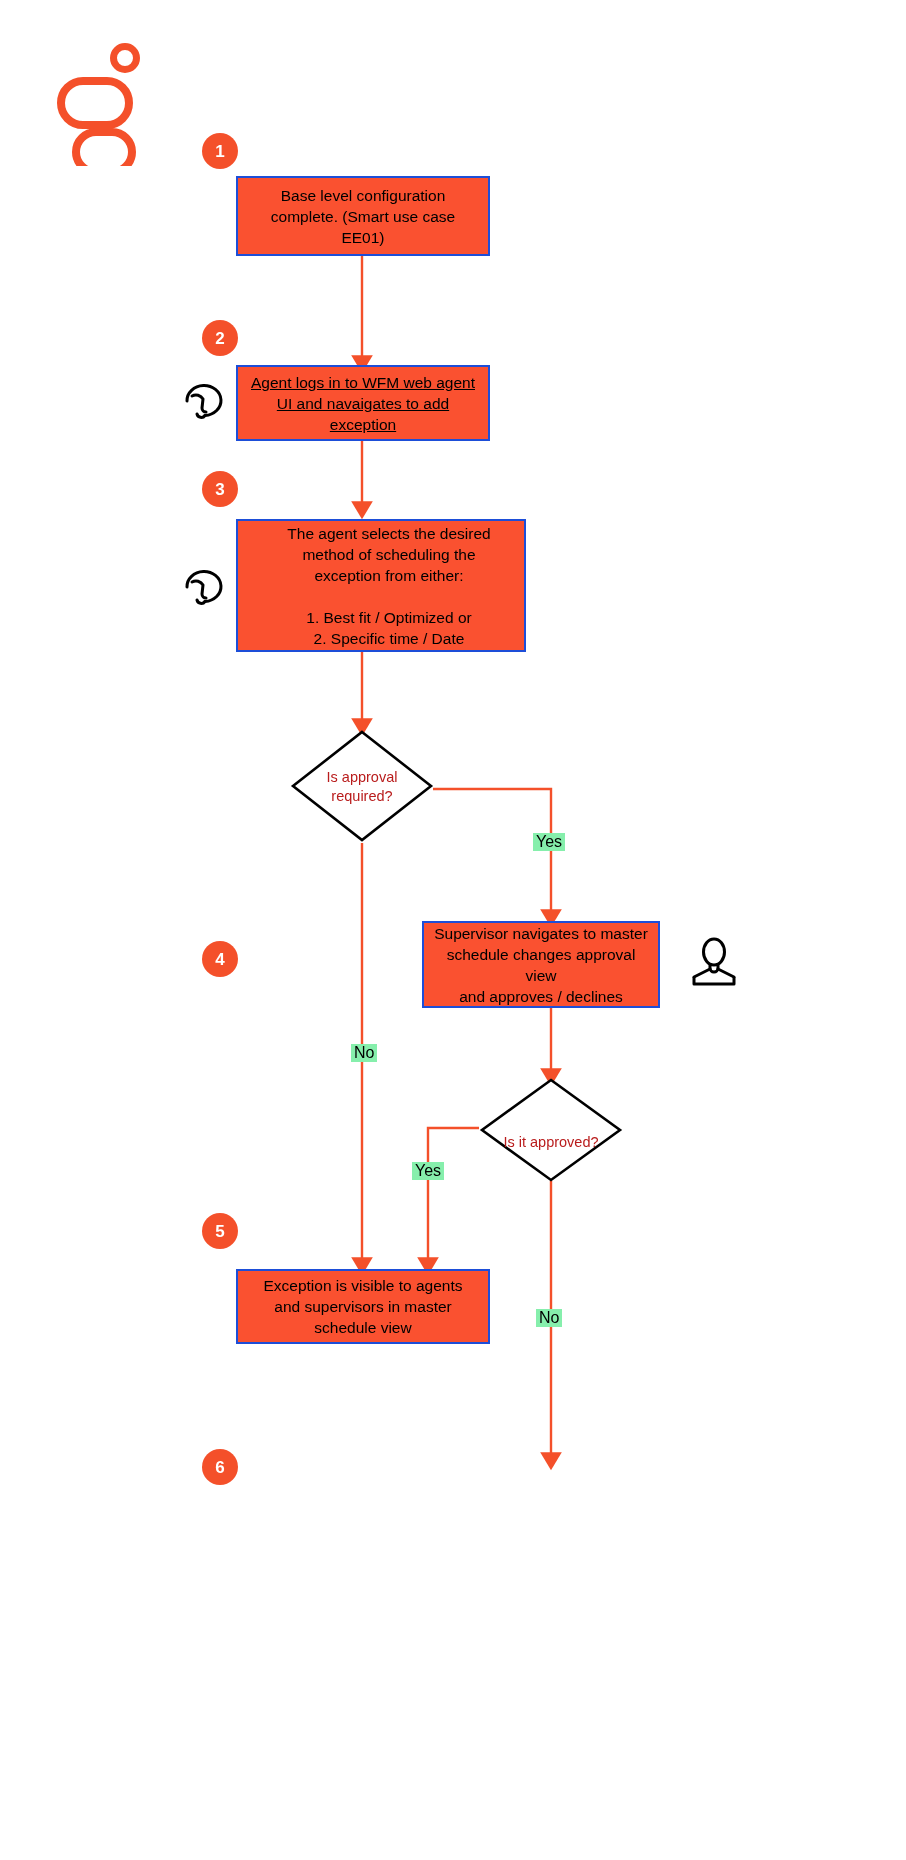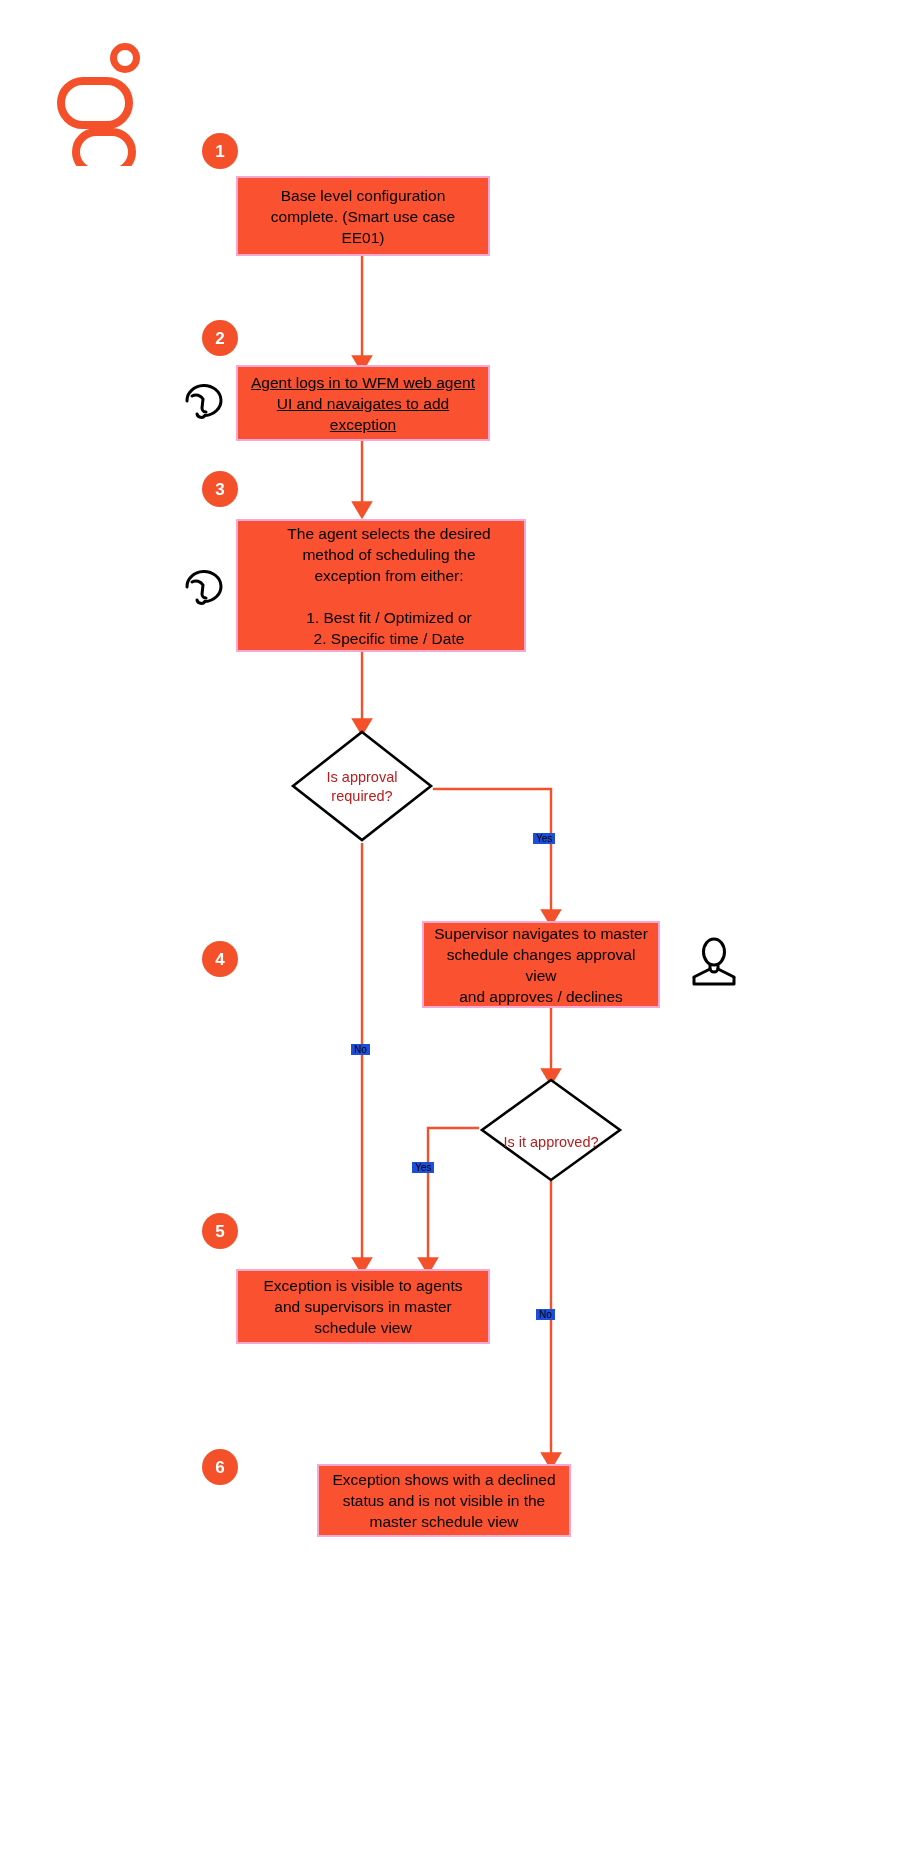--- a/index.html
+++ b/index.html
@@ -23,21 +23,21 @@
     color:#ffffff;
     font-size:17px;font-weight:bold;
     display:flex;align-items:center;justify-content:center;
     line-height:1;
   }
 
   
   .pbox{
     position:absolute;
     background:#FA5130;
-    border:2px solid #f9a8d4;
+    border:2px solid #1d4ed8;
     box-sizing:border-box;
     color:#000000;
     font-size:15.5px;
     line-height:21px;
     text-align:center;
     display:flex;
     align-items:center;
     justify-content:center;
     padding:4px 8px;
     white-space:pre-line;
@@ -53,22 +53,22 @@
     line-height:19px;
     text-align:center;
     white-space:pre-line;
     display:flex;align-items:center;justify-content:center;
   }
 
   
   .elabel{
     position:absolute;
     color:#000;
-    font-size:10px;
-    background:#1d4ed8;
+    font-size:16px;
+    background:#86efac;
     padding:0 3px;
     white-space:nowrap;
   }
 
   
   .icon{position:absolute;}
   .icon svg{display:block;}
 
   
   #wires{position:absolute;left:0;top:0;width:906px;height:1860px;pointer-events:none;}
@@ -133,23 +133,20 @@
 2. Specific time / Date</div>
 
   <div class="pbox" style="left:422px;top:921px;width:238px;height:87px;">Supervisor navigates to master
 schedule changes approval view
 and approves / declines</div>
 
   <div class="pbox" style="left:236px;top:1269px;width:254px;height:75px;">Exception is visible to agents
 and supervisors in master
 schedule view</div>
 
-  <div class="pbox" style="left:317px;top:1464px;width:254px;height:73px;">Exception shows with a declined
-status and is not visible in the
-master schedule view</div>
 
   <div class="diamond" style="left:290px;top:729px;">
     <svg width="144" height="114" viewBox="0 0 144 114">
       <polygon points="72,3 141,57 72,111 3,57" fill="#FFFFFF" stroke="#000000" stroke-width="2.6"></polygon>
     </svg>
   </div>
   <div class="dlabel" style="left:300px;top:762px;width:124px;height:50px;">Is approval
 required?</div>
 
   <div class="diamond" style="left:479px;top:1077px;">

